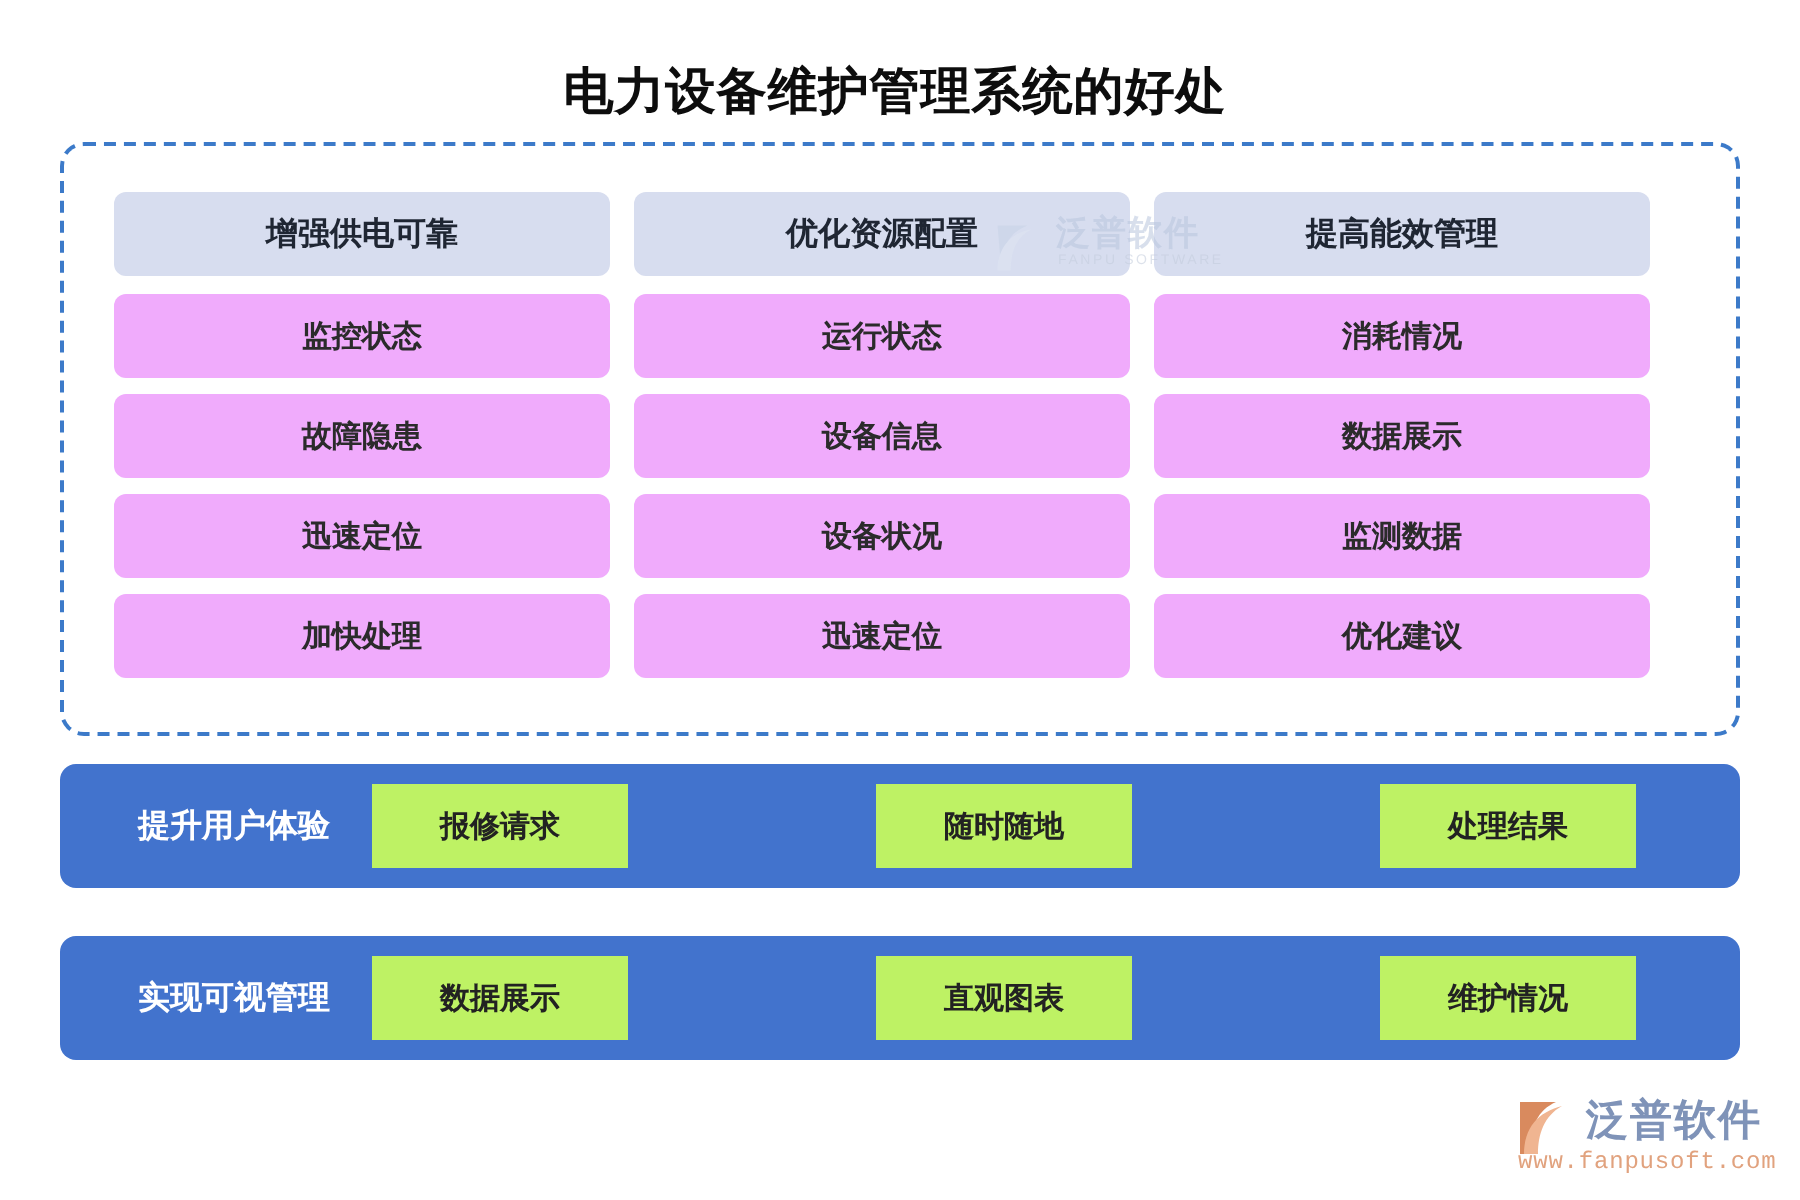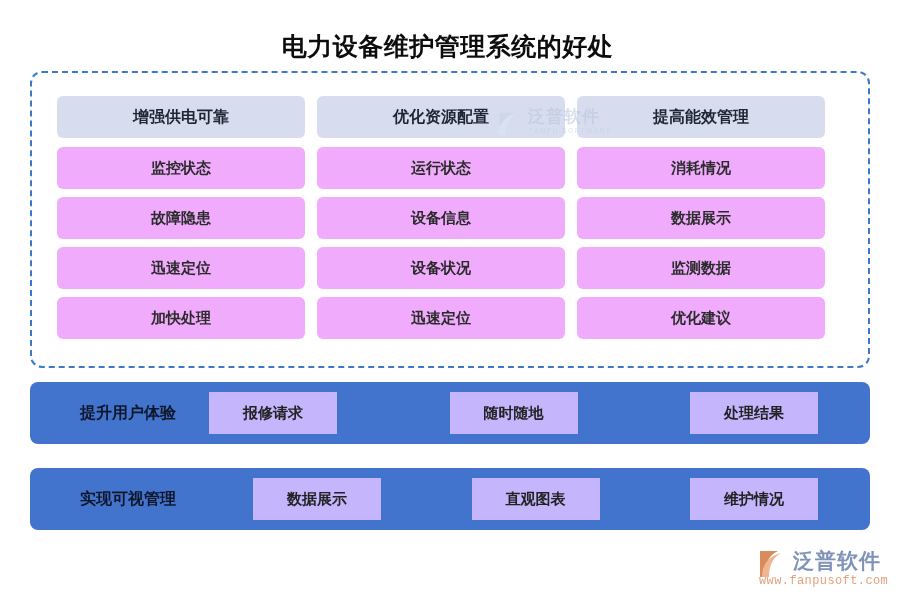--- a/index.html
+++ b/index.html
@@ -88,44 +88,44 @@
     position: absolute;
     left: 30px;
     width: 840px;
     height: 62px;
     background: #4273cd;
     border-radius: 8px;
     display: flex;
     align-items: center;
   }
   #bar-1 { top: 382px; }
-  #bar-2 { top: 468px; gap: 44px; }
+  #bar-2 { top: 468px; }
 
   .bar-label {
-    width: 179px;
-    padding-left: 50px;
+    width: 156px;
+    padding-left: 39px;
     box-sizing: border-box;
     font-size: 16px;
     font-weight: bold;
-    color: #0f172a;
+    color: #ffffff;
     flex: none;
   }
 
   .bar-chips {
     flex: 1;
     display: flex;
     justify-content: space-between;
     padding-right: 52px;
     box-sizing: border-box;
   }
 
   .chip {
     width: 128px;
     height: 42px;
-    background: #c4b5fd;
+    background: #bef264;
     display: flex;
     align-items: center;
     justify-content: center;
     font-size: 15px;
     font-weight: bold;
     color: #222222;
   }
 
   
   .watermark {

